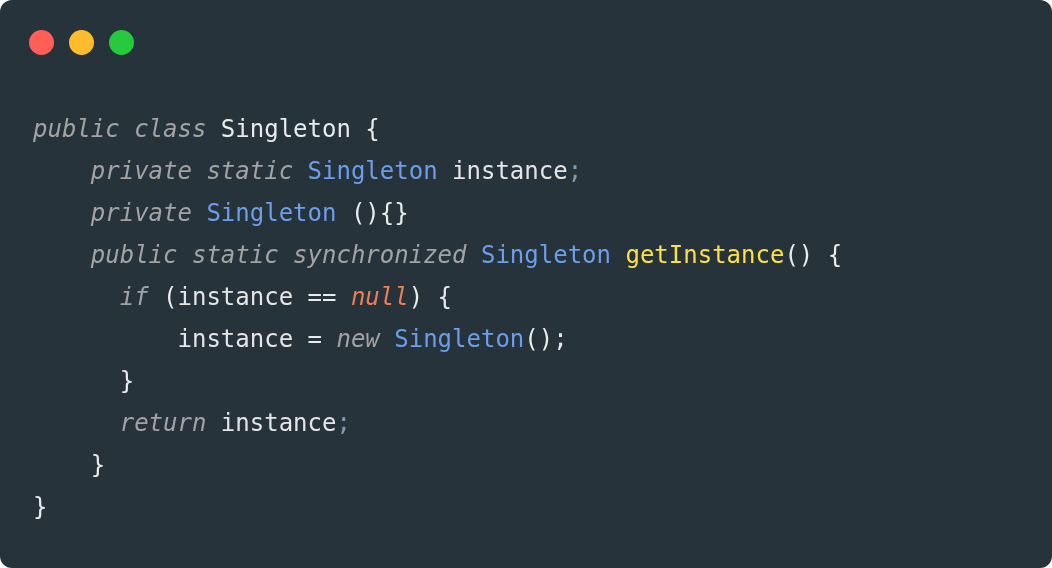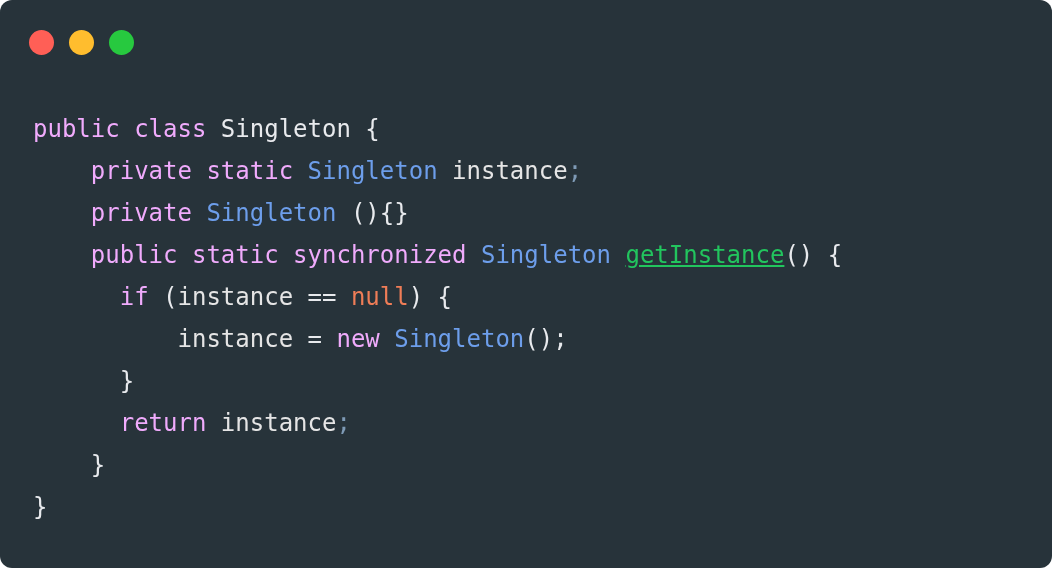--- a/index.html
+++ b/index.html
@@ -53,27 +53,27 @@
     line-height: 42px;
     white-space: pre;
     letter-spacing: 0px;
     -webkit-font-smoothing: antialiased;
   }
   .line {
     white-space: pre;
     height: 42px;
   }
   .tok { white-space: pre; }
-  .t-kw    { color: #f0abfc; }
+  .t-kw    { color: #a3a3a3; font-style: italic; }
   .t-type  { color: #6d9eeb; }
-  .t-fn    { color: #22c55e; text-decoration: underline; }
+  .t-fn    { color: #fde047; }
   .t-var   { color: #e5e5e5; }
   .t-plain { color: #e8eaed; }
   .t-punct { color: #7e9ab5; }
-  .t-lit   { color: #ef7d57; }
+  .t-lit   { color: #ef7d57; font-style: italic; }
 </style>
 </head>
 <body>
 
 <div class="window">
 
   <div class="titlebar">
     <span class="dot dot-close"></span>
     <span class="dot dot-min"></span>
     <span class="dot dot-max"></span>

